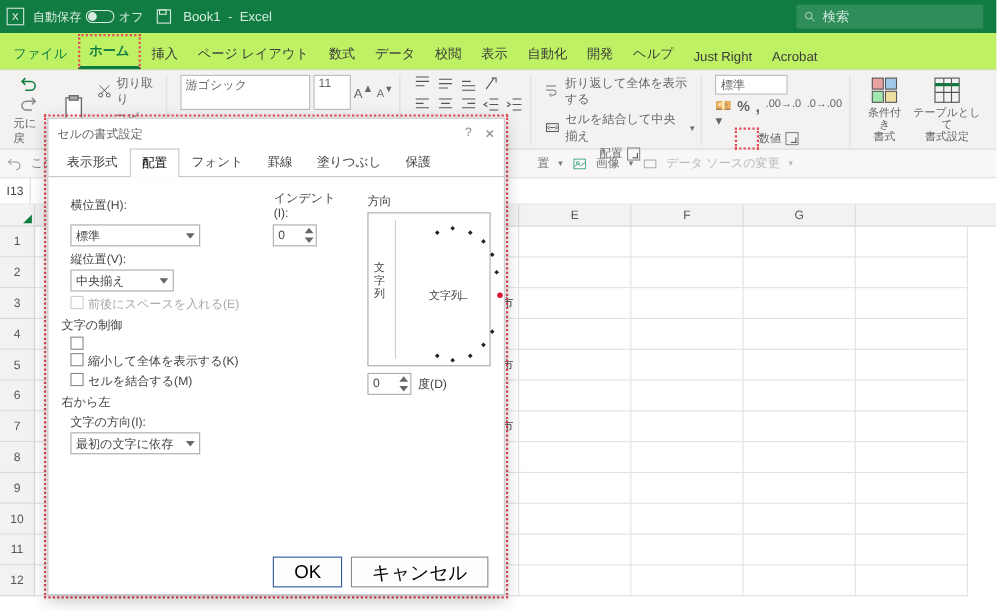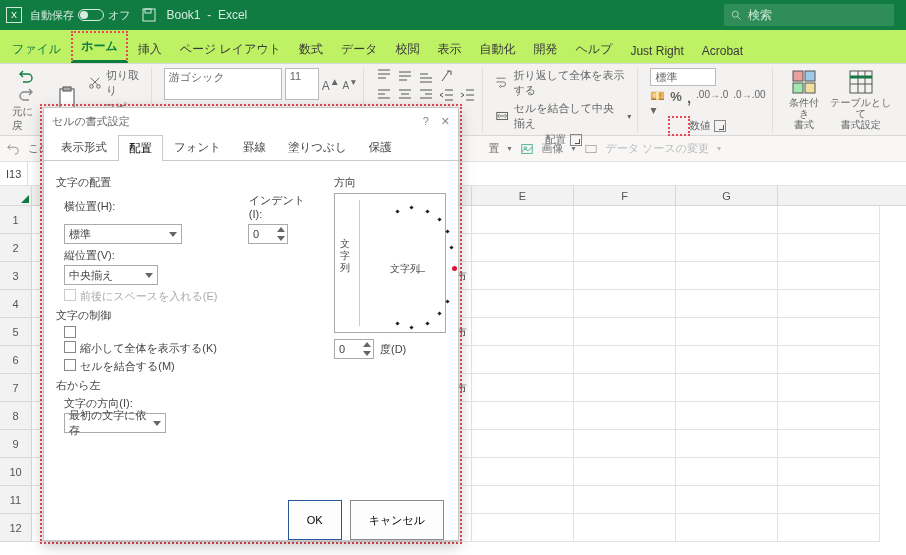--- a/index.html
+++ b/index.html
@@ -69,21 +69,21 @@
 .spin::after{content:"";position:absolute;right:2px;bottom:2px;border-left:4px solid transparent;border-right:4px solid transparent;border-top:5px solid #666;}
 .chk { display:flex; gap:4px; font-size:11px; margin:3px 0; }
 .chk .box { width:12px;height:12px;border:1px solid #888; }
 .orient { border:1px solid #aaa; height:140px; position:relative; background:#fff;}
 .orient .vlabel2 { position:absolute; left:4px; top:44px; font-size:10px; line-height:12px; width:12px; text-align:center; }
 .orient .dial { position:absolute; left:24px; top:6px; right:6px; bottom:6px; border-left:1px solid #ccc; }
 .orient .hlabel { position:absolute; left:30px; top:62px; font-size:10px; }
 .orient .redpt { position:absolute; left:92px; top:66px; width:5px;height:5px;background:#d13;border-radius:50%;}
 .orient .dot { position:absolute; width:3px;height:3px;background:#222; transform:rotate(45deg);}
 .dlg-foot { height:40px; border-top:0; display:flex; justify-content:flex-end; align-items:center; gap:8px; padding:0 14px; }
-.dlg-foot button { height:40px; padding:0 18px; font-size:11px; background:#fdfdfd; border:1px solid #8a8a8a; cursor:pointer; }
+.dlg-foot button { height:28px; padding:0 18px; font-size:17px; background:#fdfdfd; border:1px solid #8a8a8a; cursor:pointer; }
 .dlg-foot button.primary { border:1px solid #2b579a; }
 
 .launcher-hl { position:absolute; border:2px dotted #e74856; width:22px; height:20px; }
 </style>
 </head>
 <body>
 
 <div class="titlebar">
   <div class="xl-icon">X</div>
   <div class="autosave">
@@ -437,21 +437,20 @@
     <div class="dlg-tabs">
       <div class="t">表示形式</div>
       <div class="t active">配置</div>
       <div class="t">フォント</div>
       <div class="t">罫線</div>
       <div class="t">塗りつぶし</div>
       <div class="t">保護</div>
     </div>
     <div class="dlg-body">
       <div class="dlg-left">
-        <div class="group-lbl">文字の配置</div>
         <div style="padding-left:8px;">
           <div class="field-row">
             <div style="width:180px;">
               <label>横位置(H):</label>
             </div>
             <label>インデント(I):</label>
           </div>
           <div class="field-row">
             <div class="sel" style="width:118px;">標準</div>
             <div style="width:54px;"></div>
@@ -479,21 +478,21 @@
           <div class="chk">
               <span class="box"></span>
               <span>セルを結合する(M)</span>
             </div>
         </div>
 
         <div class="group-lbl">右から左</div>
         <div style="padding-left:8px;">
           <label>文字の方向(I):</label>
           <div class="field-row">
-            <div class="sel" style="width:102px;">最初の文字に依存</div>
+            <div class="sel" style="width:118px;">最初の文字に依存</div>
           </div>
         </div>
       </div>
 
       <div class="dlg-right">
         <div class="group-lbl">方向</div>
         <div class="orient">
           <div class="vlabel2">文<br>字<br>列</div>
           <div class="dial">
             <div class="hlabel">文字列</div>

